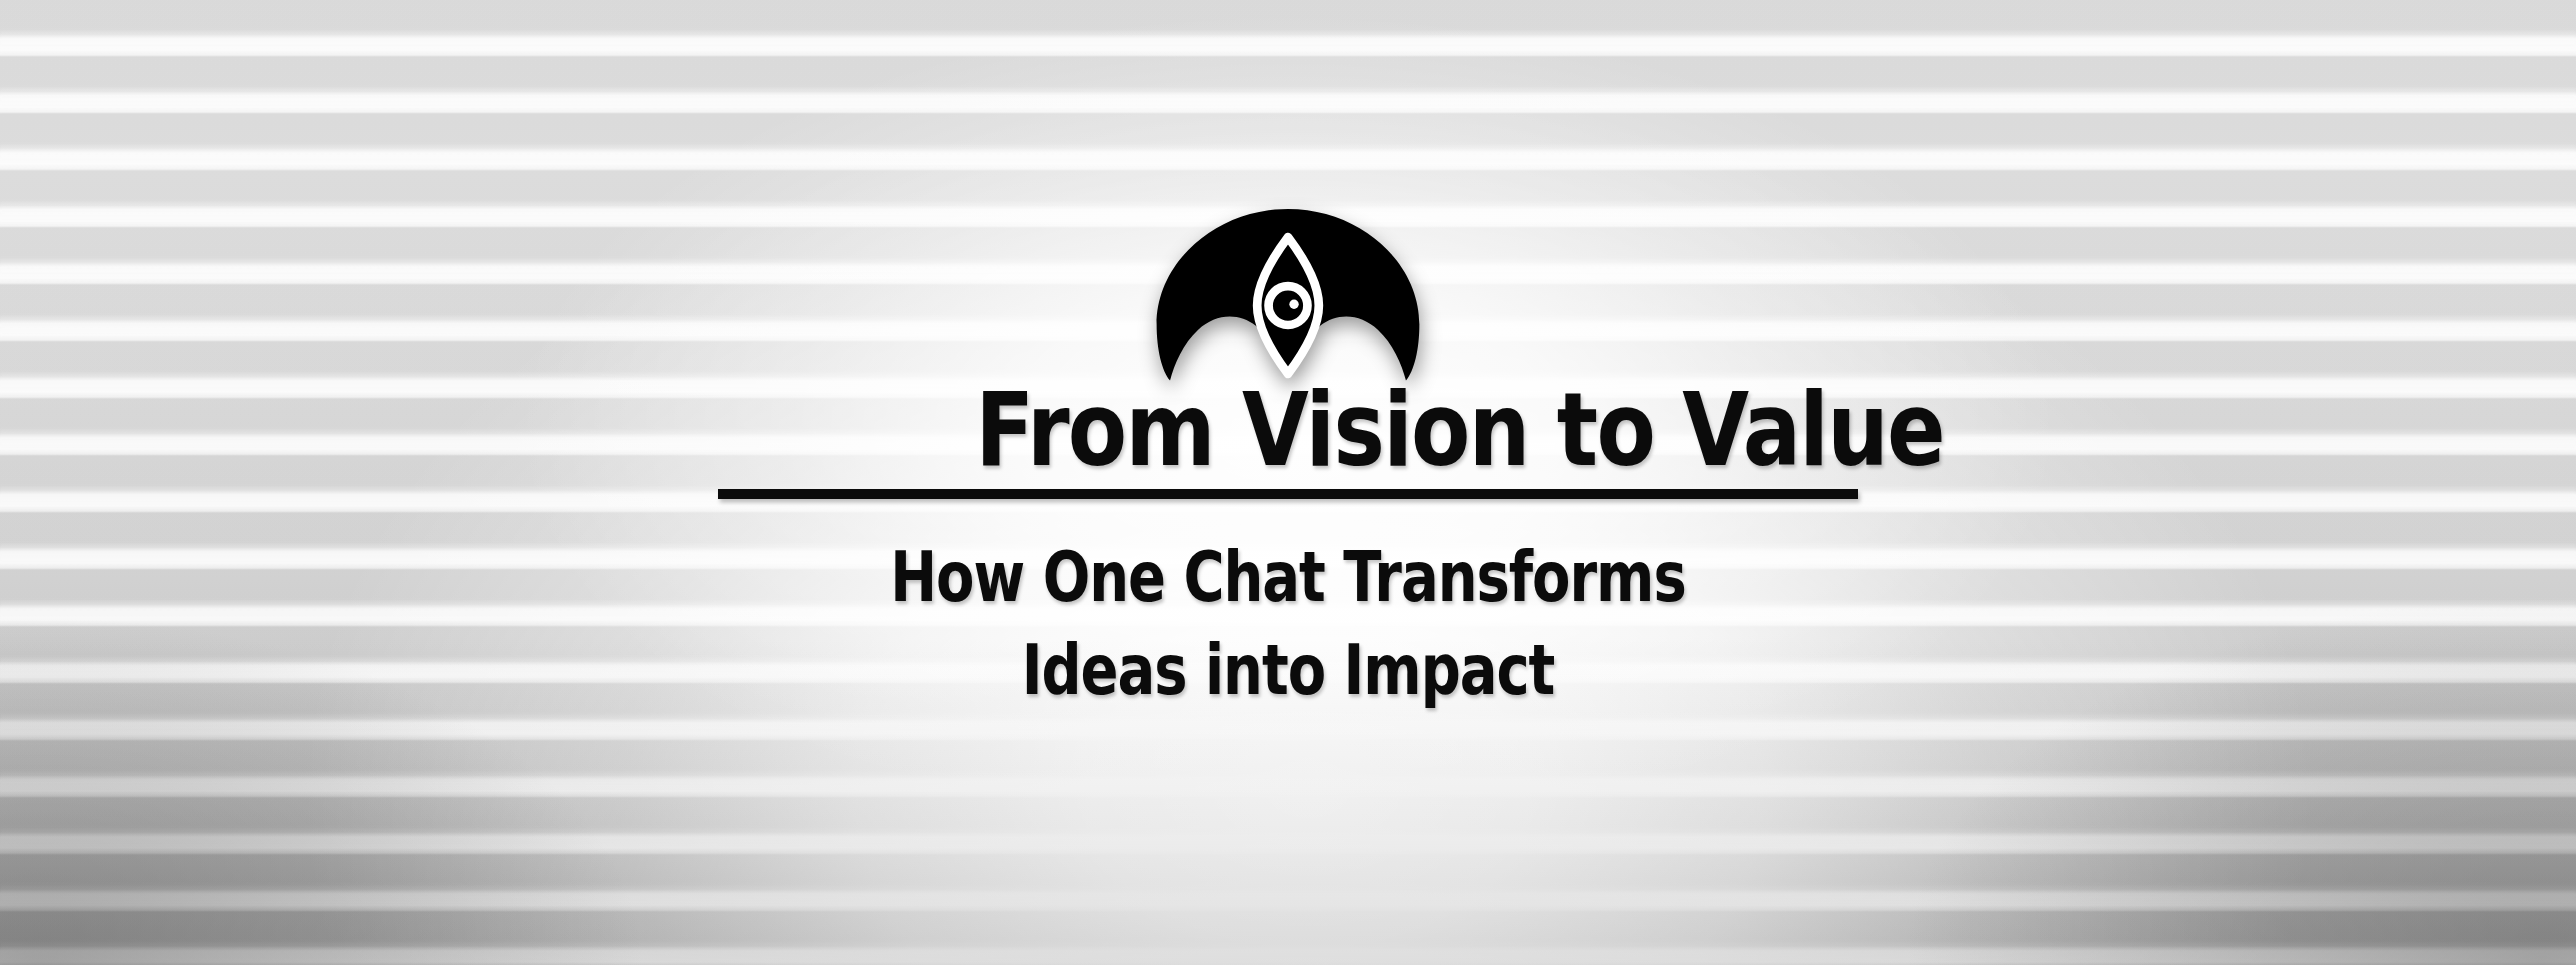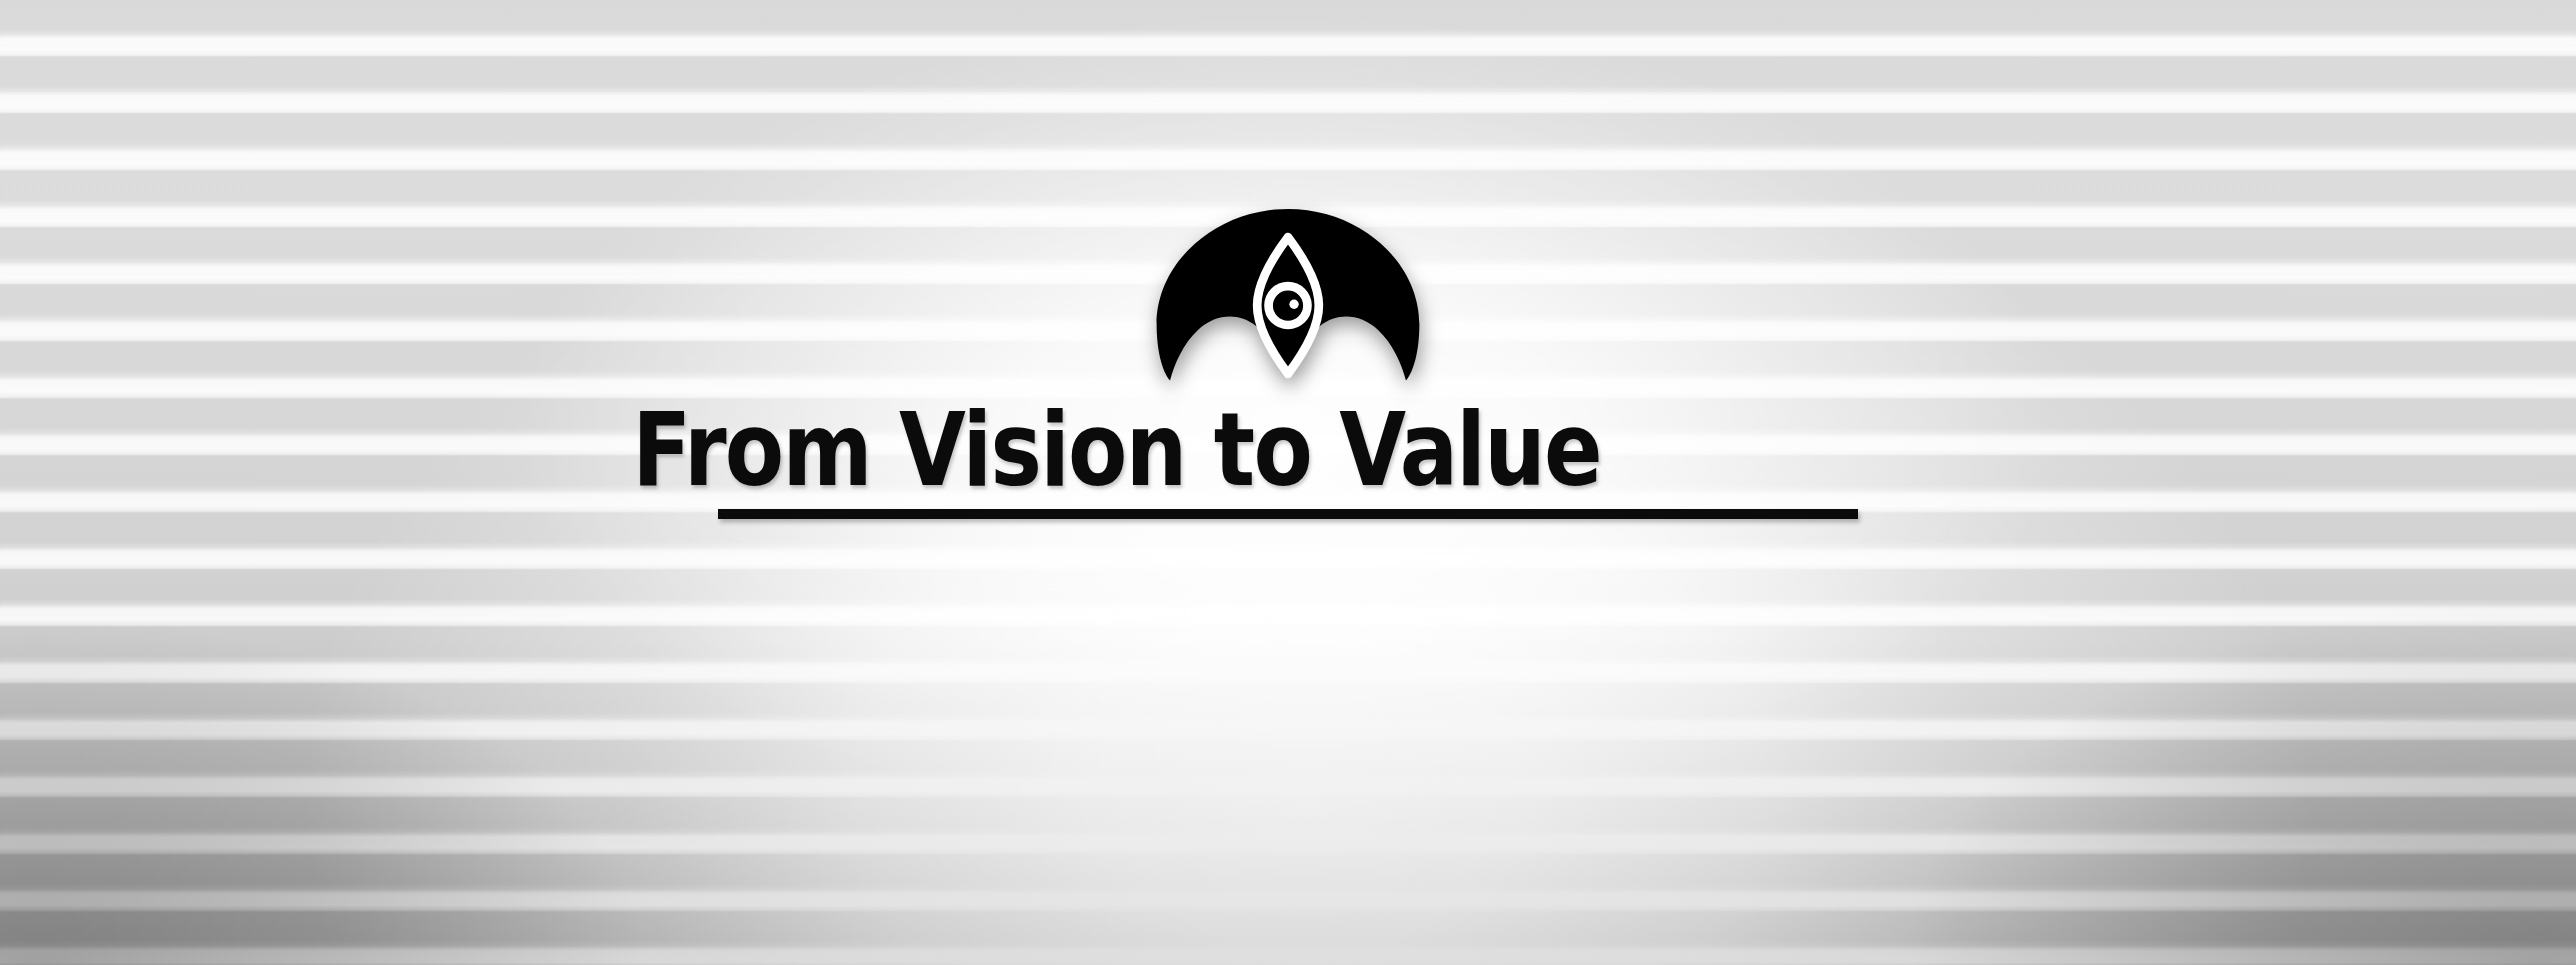--- a/index.html
+++ b/index.html
@@ -126,23 +126,23 @@
     width: 282px;
     height: 185px;
     filter: drop-shadow(2.7px 9.4px 9.4px rgba(0,0,0,0.38));
   }
   .logo-wrap svg { display: block; width: 282px; height: 185px; }
 
   .title-block {
     position: absolute;
     left: 50%;
     transform: translateX(-50%);
-    top: 400px;
+    top: 380px;
     width: 1476px;
-    text-align: left;
+    text-align: right;
   }
 
   .main-title {
     display: inline-block;
     font-family: "DejaVu Sans", "Liberation Sans", sans-serif;
     font-weight: 700;
     font-size: 101px;
     line-height: 1.0;
     letter-spacing: -2px;
     color: #0b0b0b;
@@ -225,16 +225,20 @@
 
         <circle cx="219" cy="148" r="7" fill="#ffffff"></circle>
       </svg>
     </div>
 
     <div class="title-block">
       <div class="main-title">From Vision to Value</div>
       <div class="title-underline"></div>
     </div>
 
+    <div class="sub-block">
+      <span class="sub-line sub-line-1">How One Chat Transforms</span>
+      <span class="sub-line sub-line-2">Ideas into Impact</span>
+    </div>
 
   </div>
 </div>
 
 
 </body></html>

